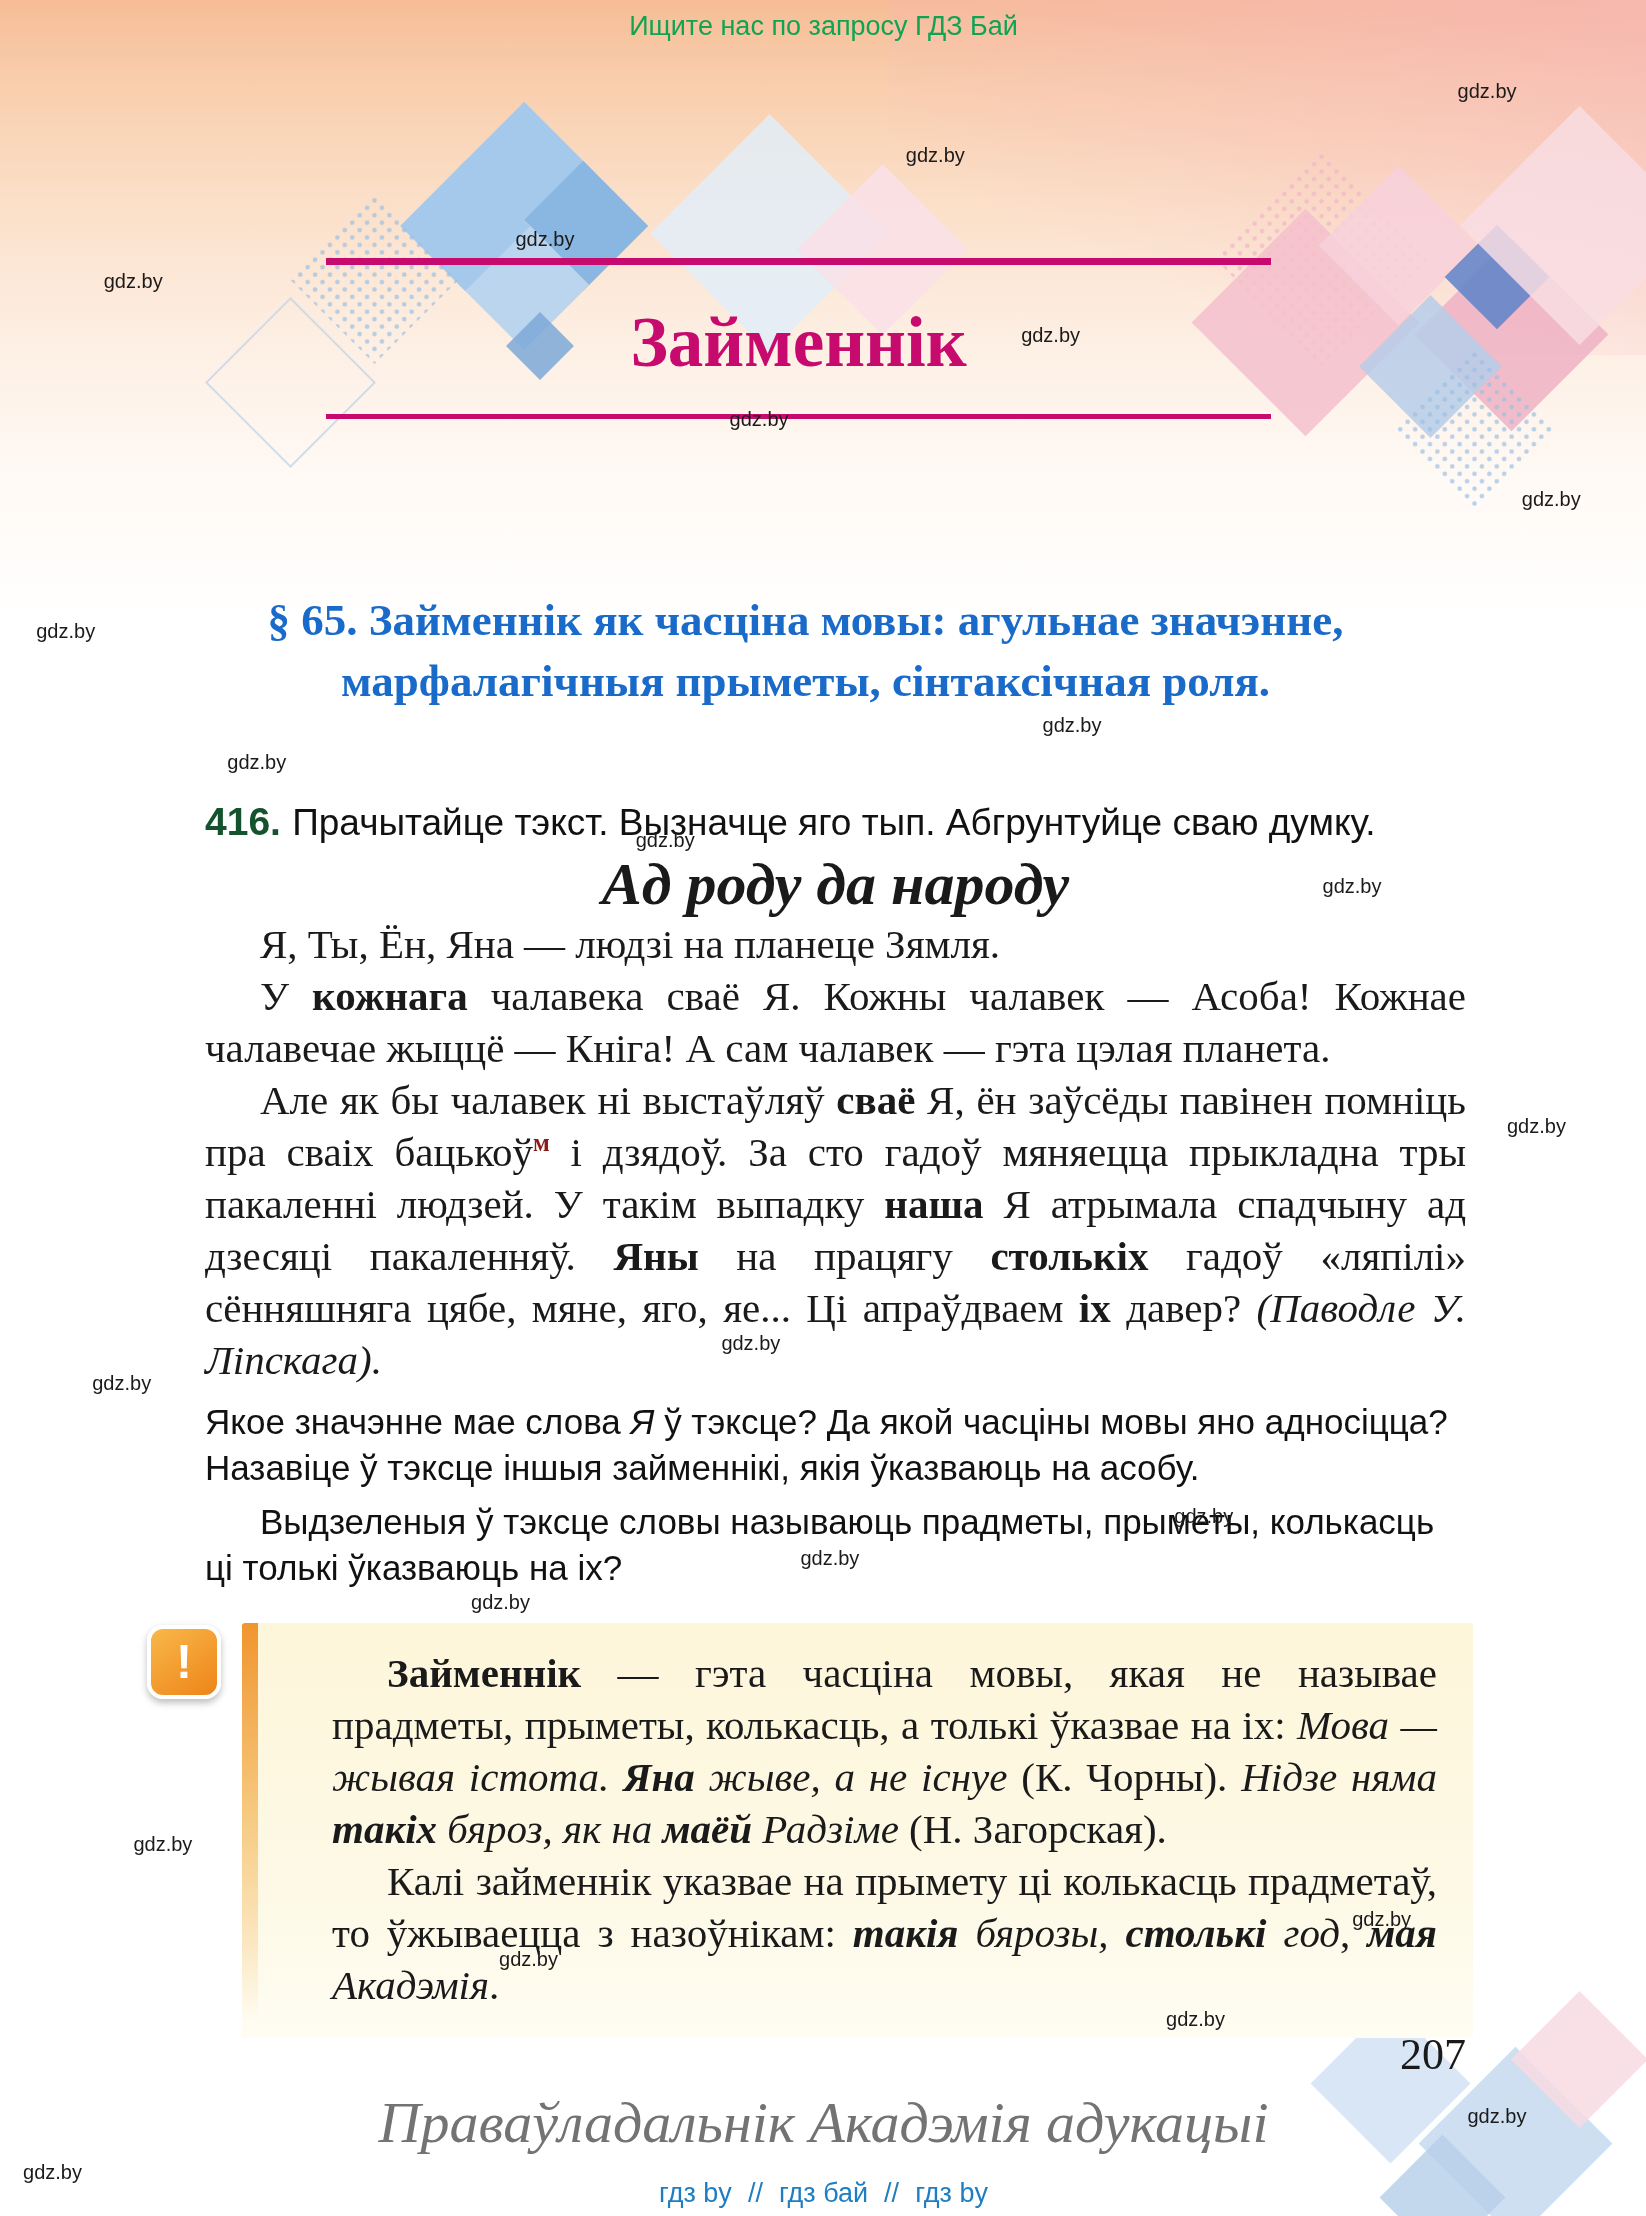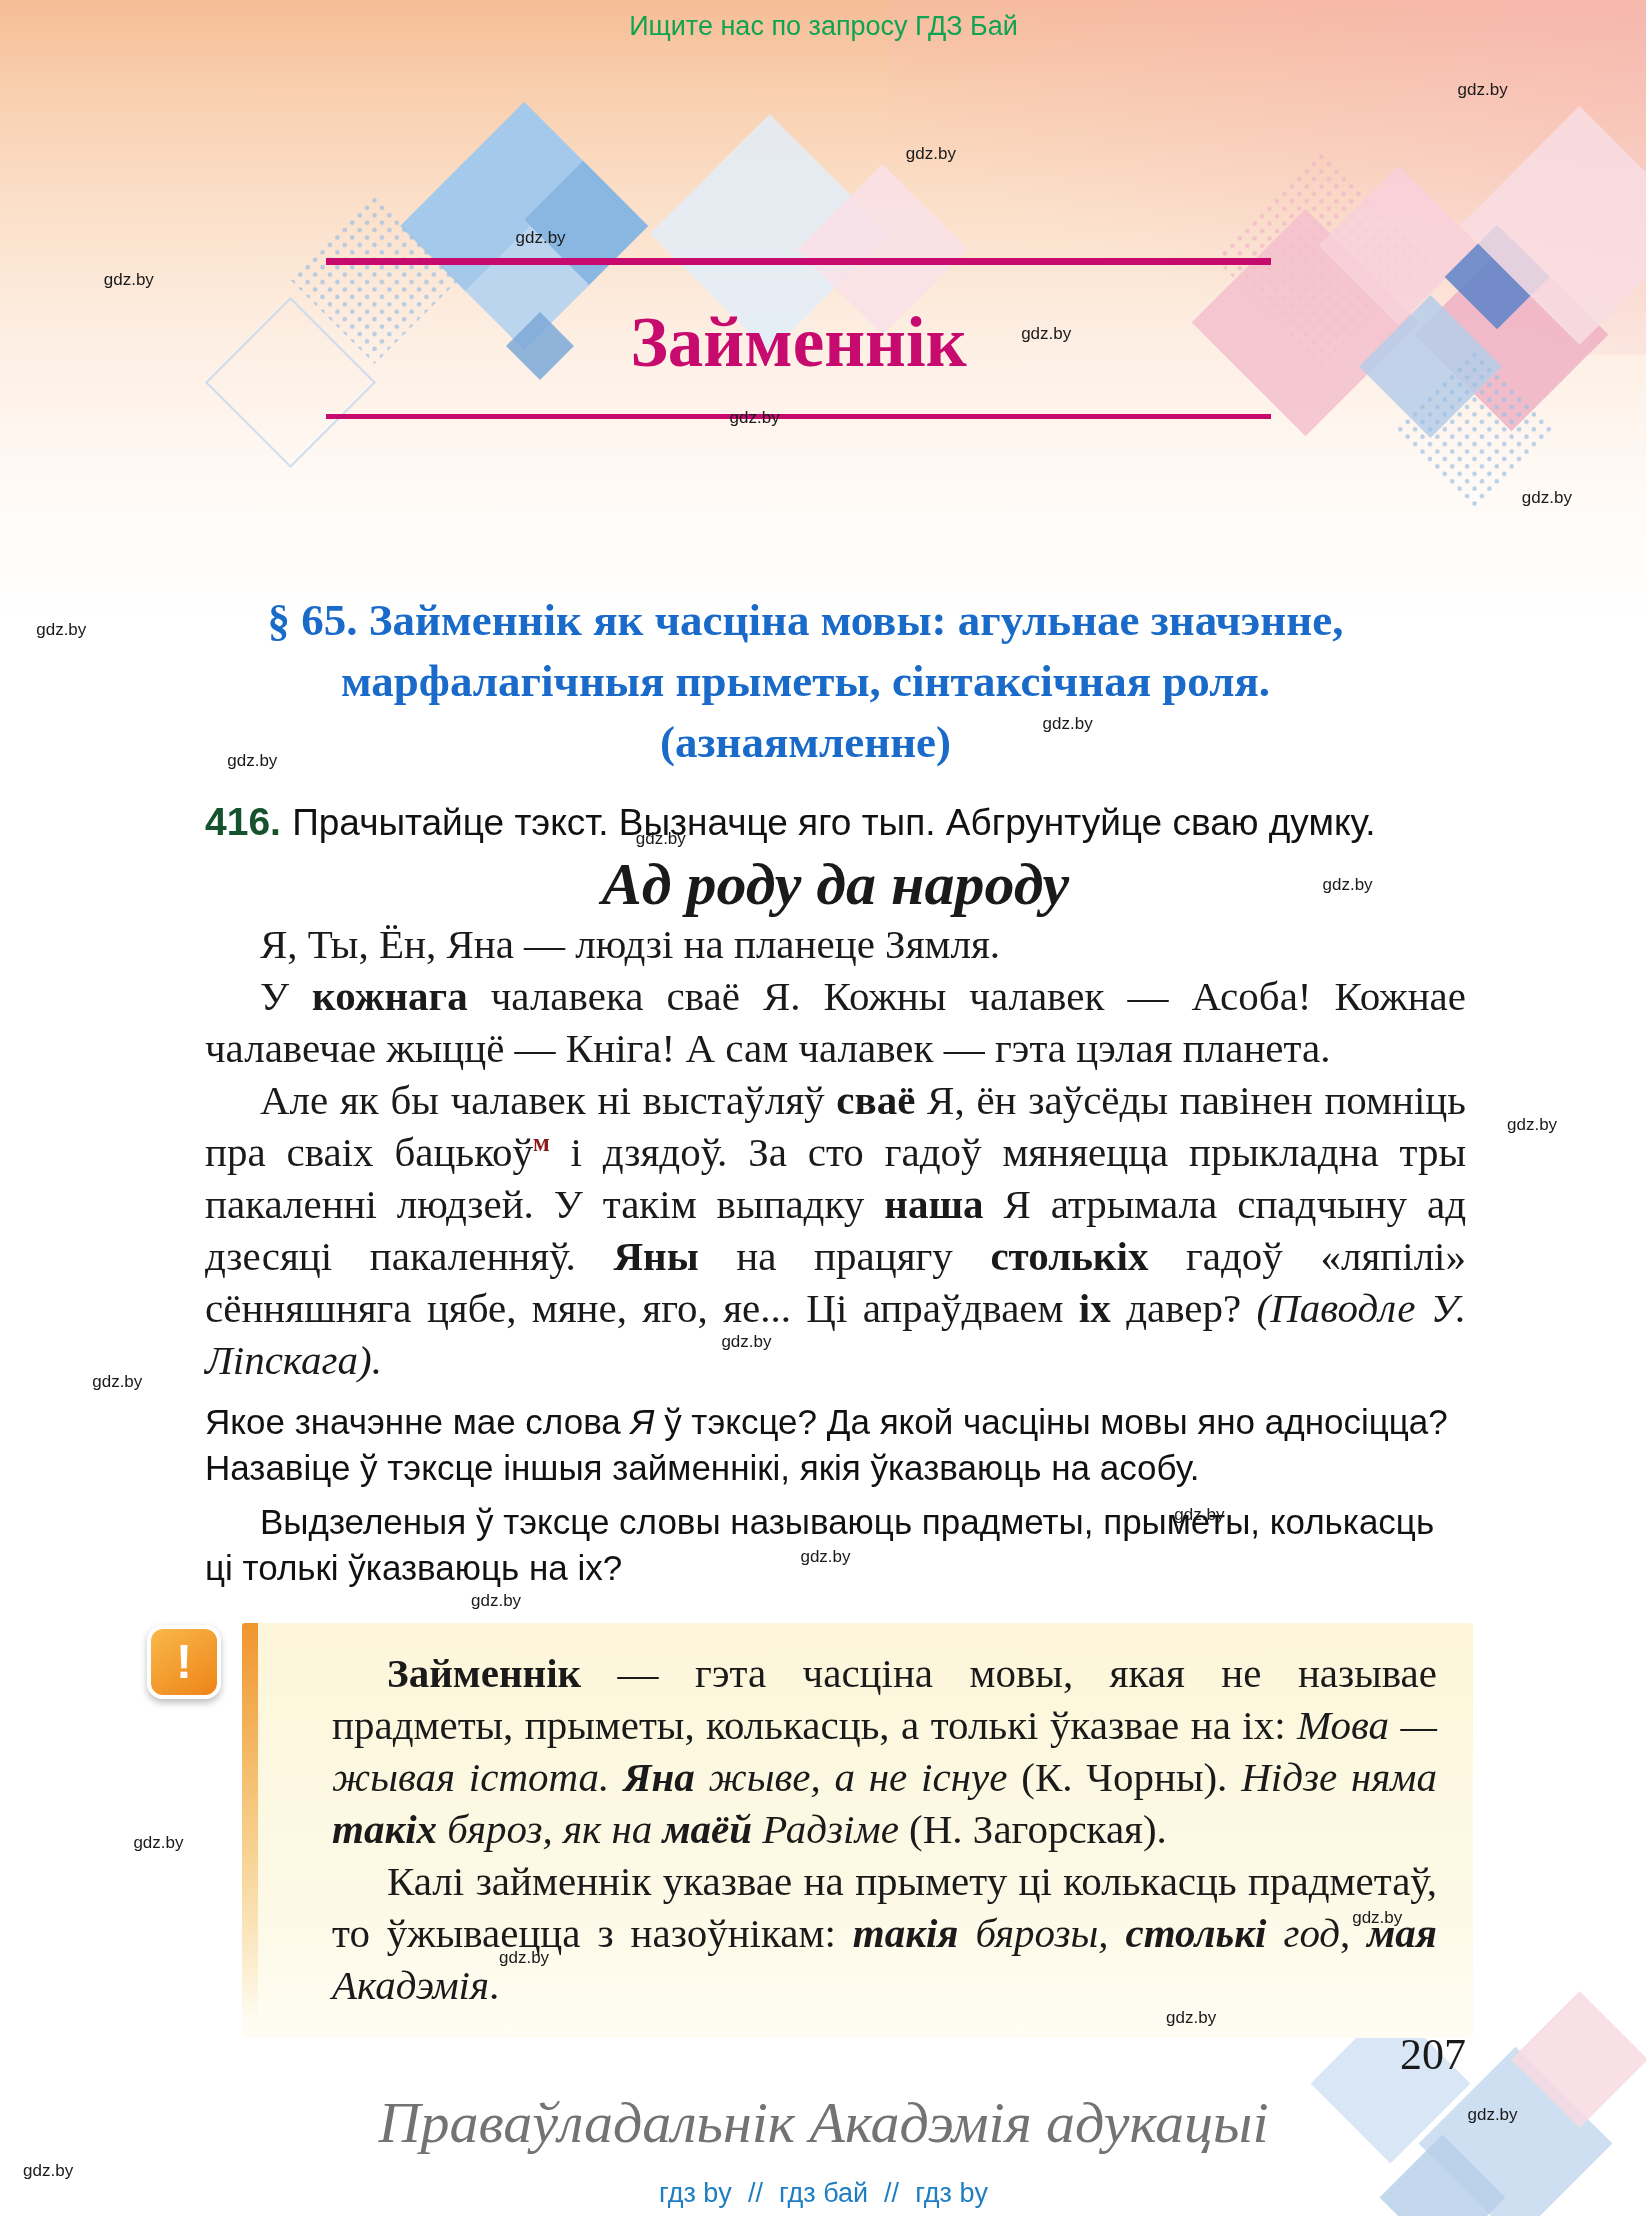--- a/index.html
+++ b/index.html
@@ -23,21 +23,21 @@
   .dots-b { background-image:radial-gradient(#9bbfe2 2.1px, transparent 2.2px); background-size:10.5px 10.5px; opacity:.7; }
   .dots-p { background-image:radial-gradient(#f0b6c6 2.1px, transparent 2.2px); background-size:10.5px 10.5px; opacity:.7; }
   .pin { position:absolute; }
   .pin i { position:absolute; display:block; width:44%; height:44%; background:#a5c9ea; transform:rotate(45deg); }
   .pin .n { left:28%; top:0; }
   .pin .e { right:0; top:28%; background:#8ab6e2; }
   .pin .s { left:28%; bottom:0; background:#bcd5ee; }
   .pin .w { left:0; top:28%; }
   
   #wm { position:absolute; inset:0; z-index:5; pointer-events:none; }
-  .wm { position:absolute; font-family:"Liberation Sans", sans-serif; font-size:17px; color:#1b1b1b; }
+  .wm { position:absolute; font-family:"Liberation Sans", sans-serif; font-size:20px; color:#1b1b1b; }
   
   .banner {
     position:absolute; top:11.3px; left:0; width:100%; text-align:center; z-index:4;
     font-family:"Liberation Sans", sans-serif; font-size:27px; color:#0fa352;
   }
   
   .title-block { position:absolute; left:326px; top:258px; width:945px; z-index:3; }
   .rule-top { height:7.3px; background:#c60a6e; }
   .chapter-title {
     text-align:center; color:#c60a6e; font-weight:bold;
@@ -131,21 +131,20 @@
 
 <div class="title-block">
   <div class="rule-top"></div>
   <h1 class="chapter-title">Займеннік</h1>
   <div class="rule-bottom"></div>
 </div>
 
 <div class="section-heading">
   <div>§ 65. Займеннік як часціна мовы: агульнае значэнне,</div>
   <div>марфалагічныя прыметы, сінтаксічная роля.</div>
-  <div>(азнаямленне)</div>
 </div>
 
 <div class="flow">
 
   <div class="exercise">
     <span class="num">416.</span><span>Прачытайце тэкст. Вызначце яго тып. Абгрунтуйце сваю думку.</span>
   </div>
 
   <div class="read-title">Ад роду да народу</div>
 

